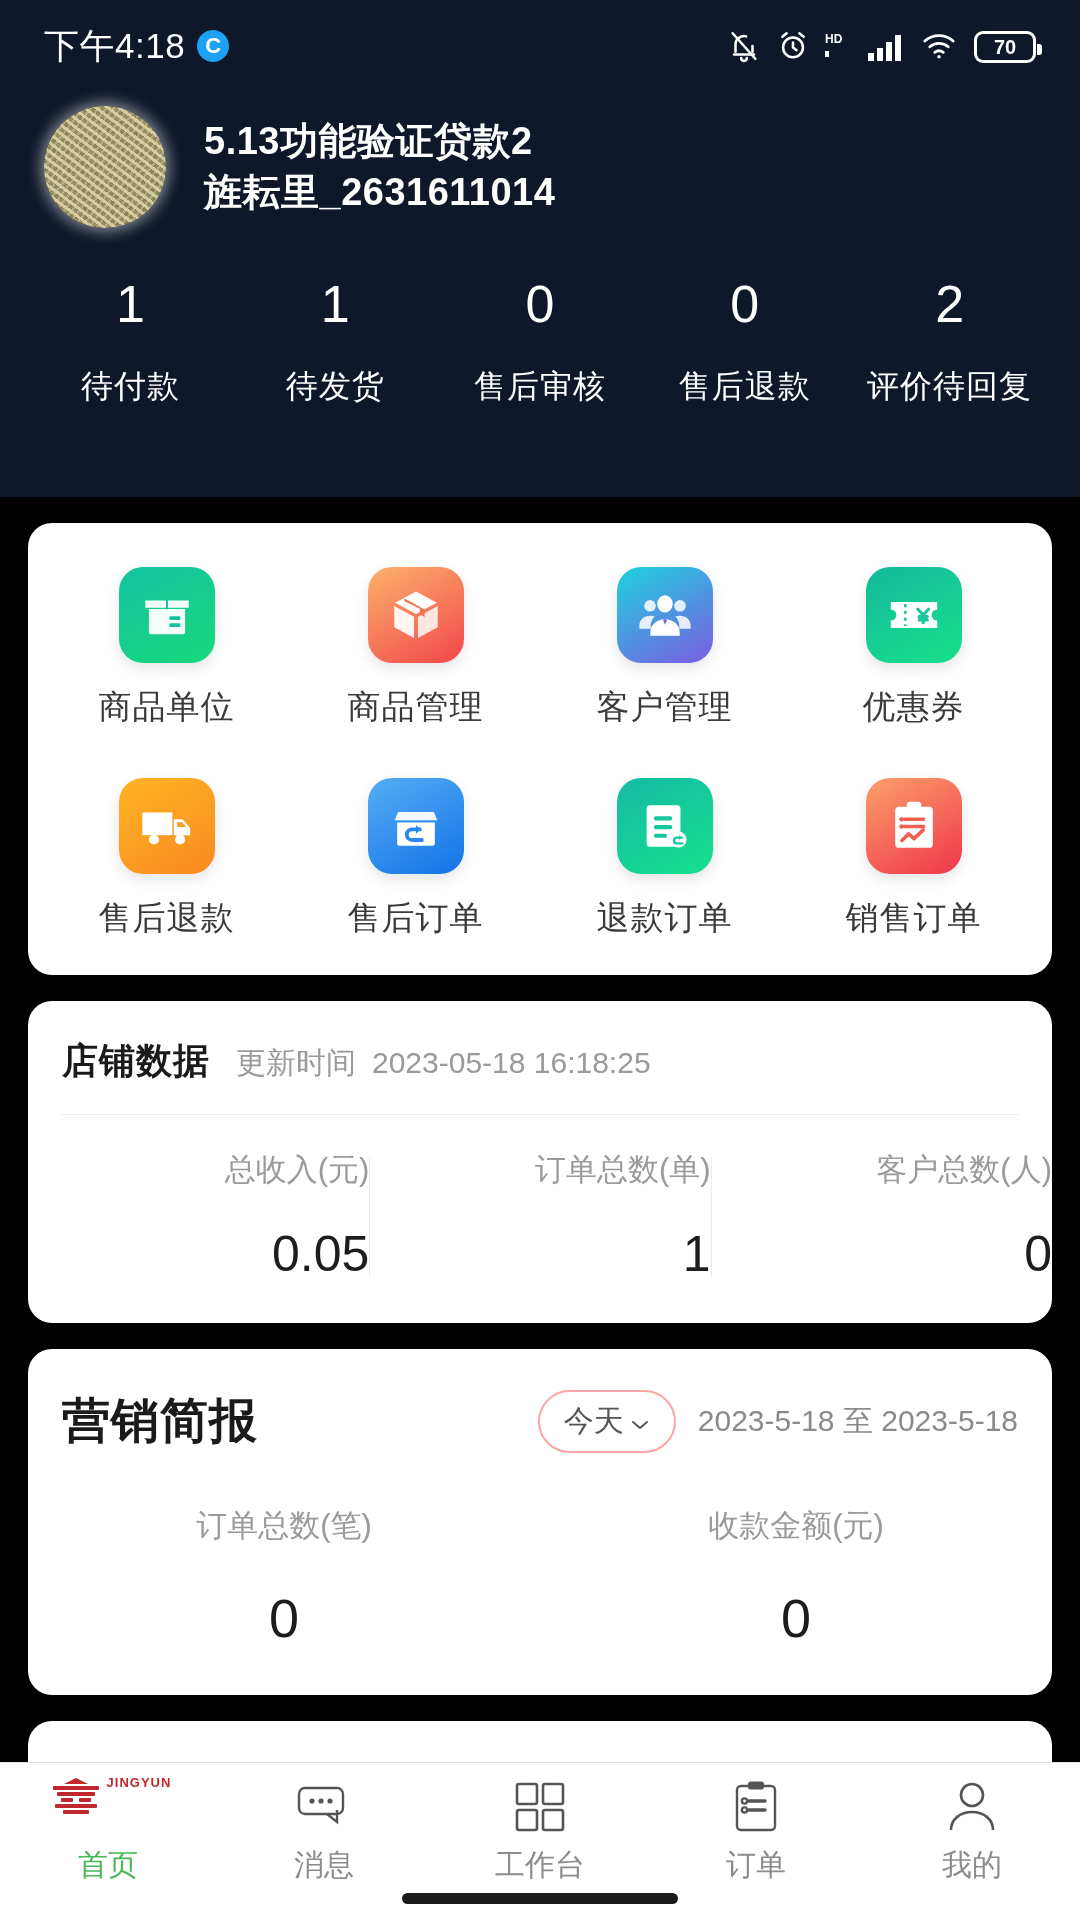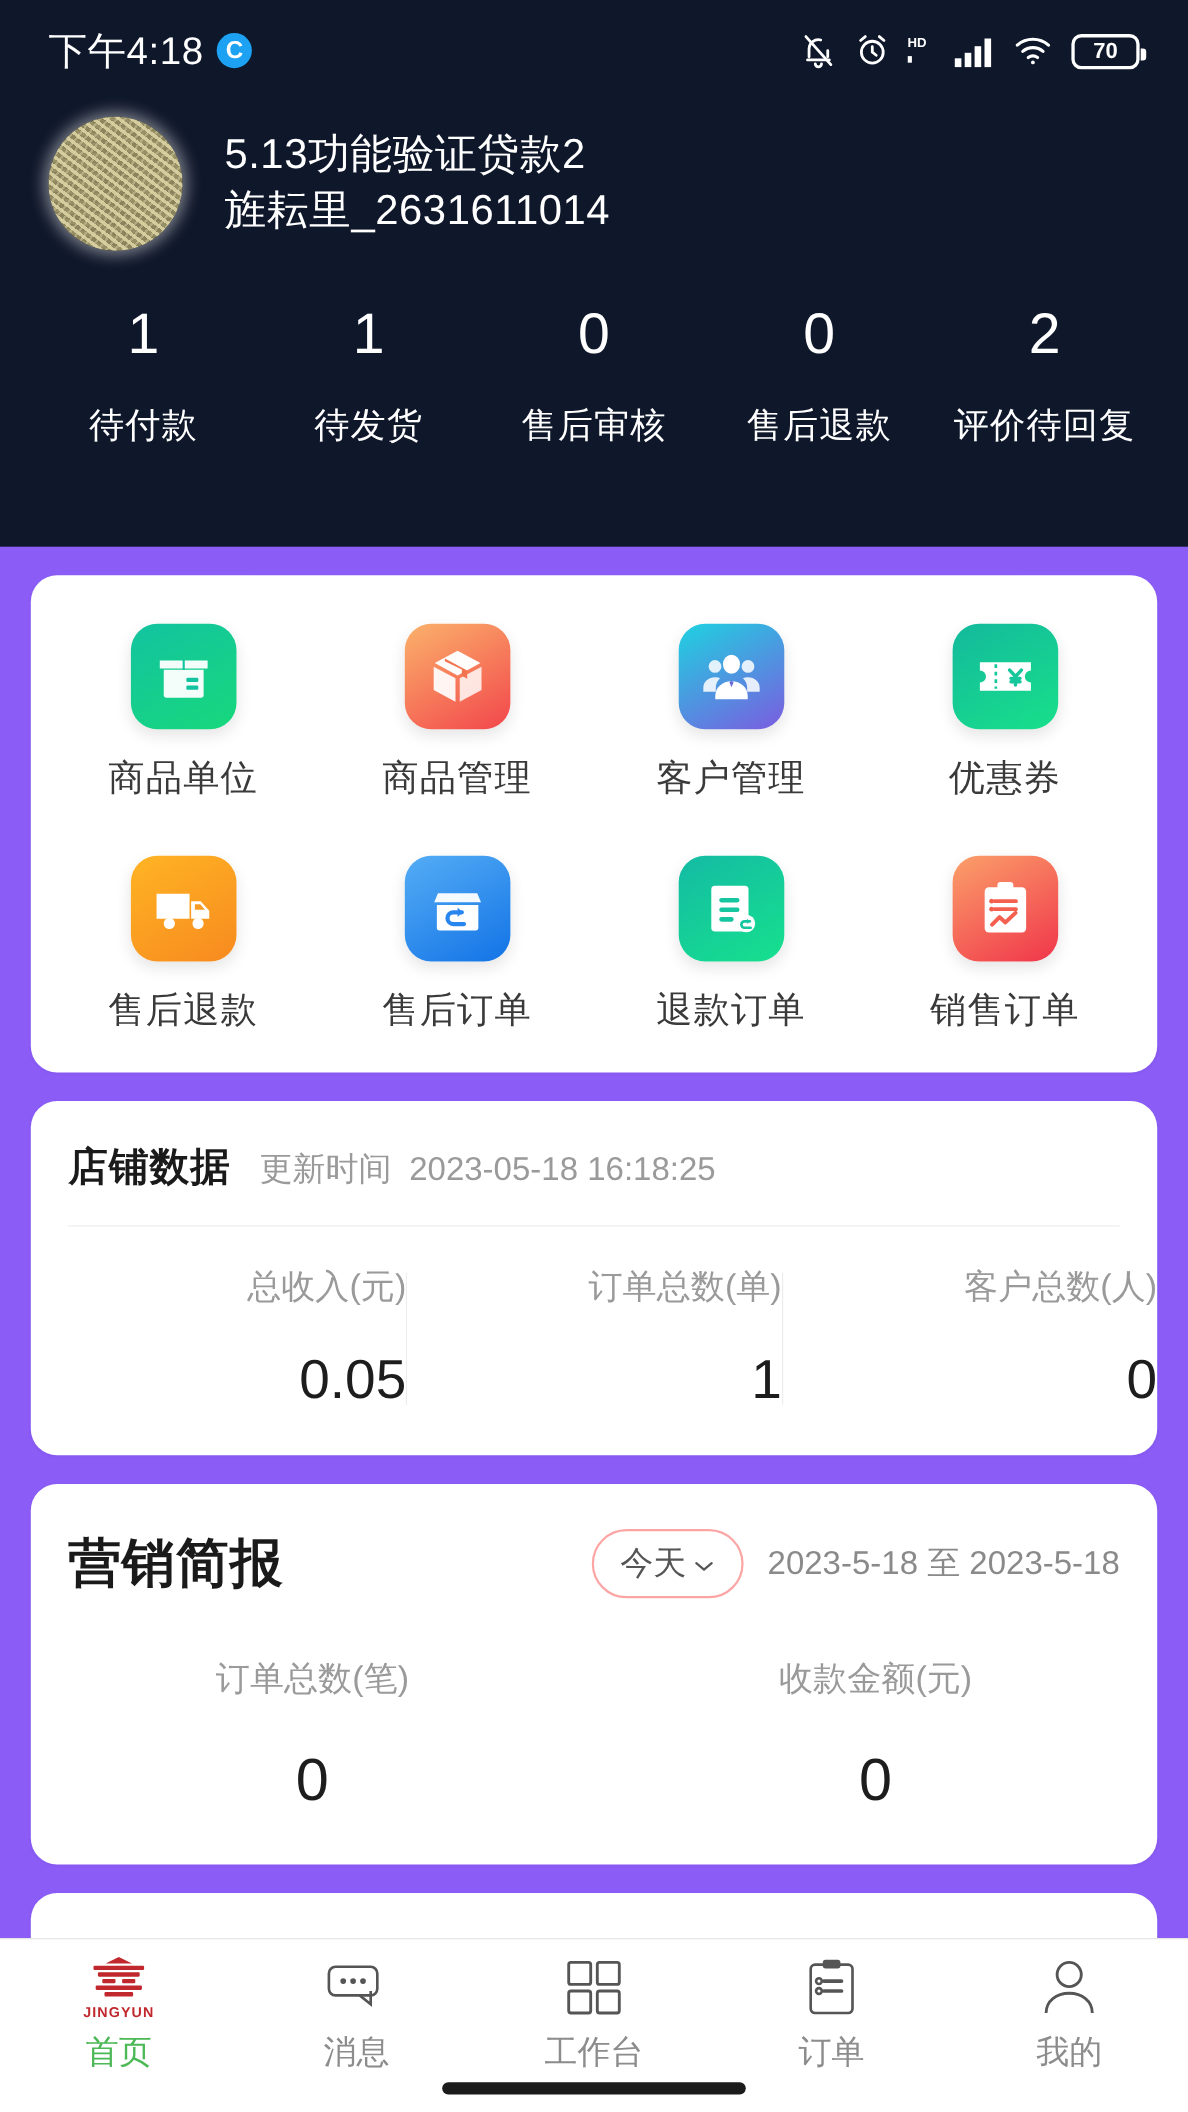--- a/index.html
+++ b/index.html
@@ -36,21 +36,21 @@
     width:62px;height:32px;border:3px solid #fff;border-radius:9px;
     position:relative; display:flex;align-items:center;justify-content:center;
   }
   .battery:after{
     content:"";position:absolute;right:-9px;top:10px;width:5px;height:11px;
     background:#fff;border-radius:0 3px 3px 0;
   }
   .battery span{ font-size:20px;color:#fff;font-weight:bold;line-height:1; }
 
   
-  .shoprow{ display:flex; align-items:center; padding:14px 44px 0 44px; }
+  .shoprow{ display:flex; align-items:center; padding:14px 44px 0 44px;font-weight:bold; }
   .avatar{
     width:122px;height:122px;border-radius:50%;
     background:
       repeating-linear-gradient(37deg, rgba(215,207,160,.95) 0 3px, rgba(150,142,100,.55) 3px 7px),
       repeating-linear-gradient(-52deg, rgba(226,219,175,.85) 0 2px, rgba(126,118,82,.5) 2px 6px),
       repeating-linear-gradient(8deg, rgba(196,188,140,.7) 0 4px, rgba(110,104,70,.45) 4px 9px),
       linear-gradient(160deg,#9e9564,#7e7750);
     box-shadow:0 0 14px 4px rgba(255,255,255,.45);
     flex-shrink:0;
   }
@@ -59,21 +59,21 @@
 
   
   .stats{ display:flex; padding:48px 28px 0 28px; }
   .stat{ flex:1; text-align:center; color:#fff; }
   .stat .num{ font-size:52px; line-height:1.1; font-weight:400; }
   .stat .lbl{ font-size:32px; margin-top:32px; letter-spacing:1px; }
 
   
   .content{
     position:absolute; top:497px; left:0; width:1080px; bottom:158px;
-    background:#8b5cf6; padding:0 28px;
+    background:#000000; padding:0 28px;
   }
   .card{
     background:#fff; border-radius:24px; margin-top:26px;
     box-shadow:0 1px 3px rgba(0,0,0,.035);
   }
 
   
   .menu{ padding:44px 14px 34px 14px; }
   .menurow{ display:flex; }
   .menuitem{ flex:1; display:flex; flex-direction:column; align-items:center; }
@@ -121,21 +121,21 @@
   .tabbar{
     position:absolute; bottom:0; left:0; width:1080px; height:158px;
     background:#fff; border-top:1px solid #e2e2e2;
     display:flex; align-items:flex-start; padding-top:14px;
   }
   .tab{ flex:1; display:flex; flex-direction:column; align-items:center; }
   .ticon{ height:60px; display:flex; align-items:center; justify-content:center; }
   .ticon svg{ display:block; }
   .tlabel{ font-size:30px; color:#8c8c8c; margin-top:8px; }
   .tab.active .tlabel{ color:#4cb856; }
-  .logo{ display:flex; flex-direction:column; align-items:center; }
+  .logo{ display:flex; flex-direction:row; align-items:flex-start; }
   .logo .lg-txt{ font-size:13px; color:#c0282d; letter-spacing:1px; margin-top:-2px; font-weight:bold;}
   .homebar{
     position:absolute; bottom:16px; left:50%; transform:translateX(-50%);
     width:276px; height:11px; border-radius:6px; background:#1b1b1b;
   }
 </style>
 </head>
 <body>
 
 <div class="header">

